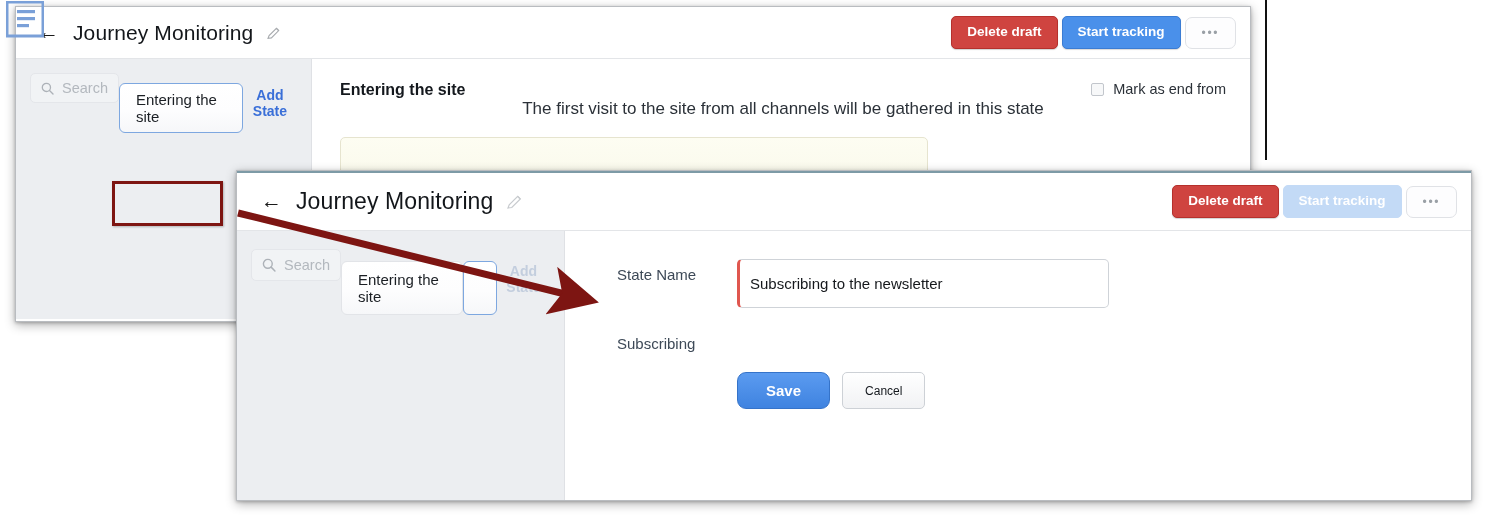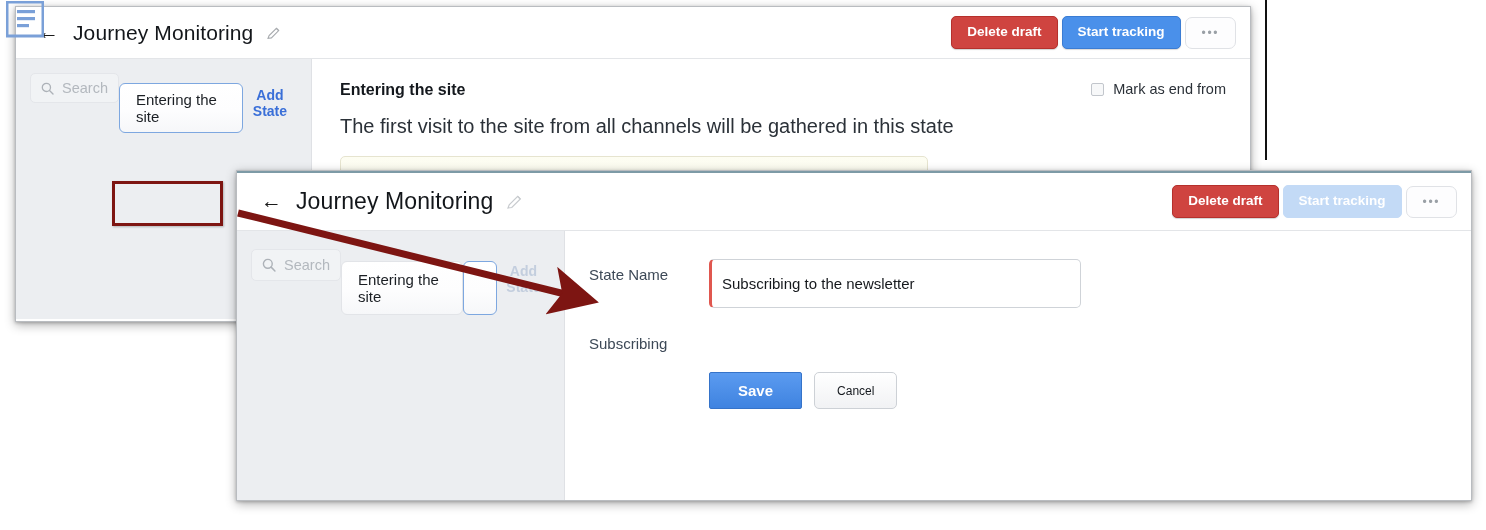--- a/index.html
+++ b/index.html
@@ -92,21 +92,21 @@
   .content { flex: 1; background:#fff; position:relative; overflow:hidden; }
 
   
   #back-window { left: 15px; top: 6px; width: 1236px; height: 316px; }
   #back-window .sidebar { width: 296px; }
   #back-window .content { padding: 22px 24px 0 28px; }
   .content-head {
     display:flex; align-items:flex-start; justify-content:space-between;
   }
   .content-title { font-size:16px; font-weight:700; color:#14181d; }
-  .content-desc { font-size:20px; color:#2b3138; margin-top: 16px; }
+  .content-desc { font-size:17px; color:#2b3138; margin-top: 0; text-align: center; }
   .endstate {
     display:flex; align-items:center; gap:9px; font-size:14.5px; color:#2b3138;
     cursor:pointer;
   }
   .checkbox {
     width:13px; height:13px; border:1px solid #c2c6cc; background:#f7f8f9;
     border-radius:2px;
   }
   .yellow-panel {
     margin-top: 18px; height: 70px; border:1px solid #e6e4cf;
@@ -114,21 +114,21 @@
     width: 588px;
   }
 
   
   #front-window { left: 236px; top: 170px; width: 1236px; height: 331px; }
   #front-window .titlebar { height: 58px; padding-left: 24px; }
   #front-window .win-title { font-size: 23px; }
   #front-window .sidebar { width: 328px; padding-top: 18px; }
   #front-window .search-box { height: 32px; }
   #front-window .state-item { height: 54px; margin-top: 12px; }
-  #front-window .content { padding: 28px 0 0 24px; }
+  #front-window .content { padding: 28px 0 0 24px; margin-left: 28px; }
 
   .form-row { display: flex; align-items: flex-start; margin-bottom: 20px; }
   .form-label {
     width: 120px; font-size: 15px; color: #3d4957; padding-top: 7px;
     flex: none;
   }
   .text-input {
     width: 372px; height: 49px; border: 1px solid #cfd3d8; border-radius: 5px;
     border-left: 3px solid #e0574f;
     font-size: 15px; color:#15181c; padding: 0 10px;
@@ -139,21 +139,21 @@
     font-size: 15px; color:#15181c; padding: 7px 11px; background:#fff;
     line-height: 1.32; position: relative; cursor:text;
   }
   .resize-grip {
     position:absolute; right:3px; bottom:2px; width:11px; height:11px;
     color:#a9aeb4; font-size:10px; line-height:1;
   }
   .form-actions { display:flex; gap: 12px; margin-top: 4px; margin-left: 0; }
   .btn-save {
     background: linear-gradient(180deg,#5b9bf0,#3f83e0);
-    border:1px solid #3573c9; color:#fff; border-radius:2px;
+    border:1px solid #3573c9; color:#fff; border-radius:9px;
     font-size:15px; font-weight:700; padding: 9px 28px; cursor:pointer;
   }
   .btn-cancel {
     background: linear-gradient(180deg,#ffffff,#f1f2f4);
     border:1px solid #cdd1d6; color:#14181d; border-radius:5px;
     font-size:12px; padding: 9px 22px; cursor:pointer;
   }
 
   
   .annot-box {

